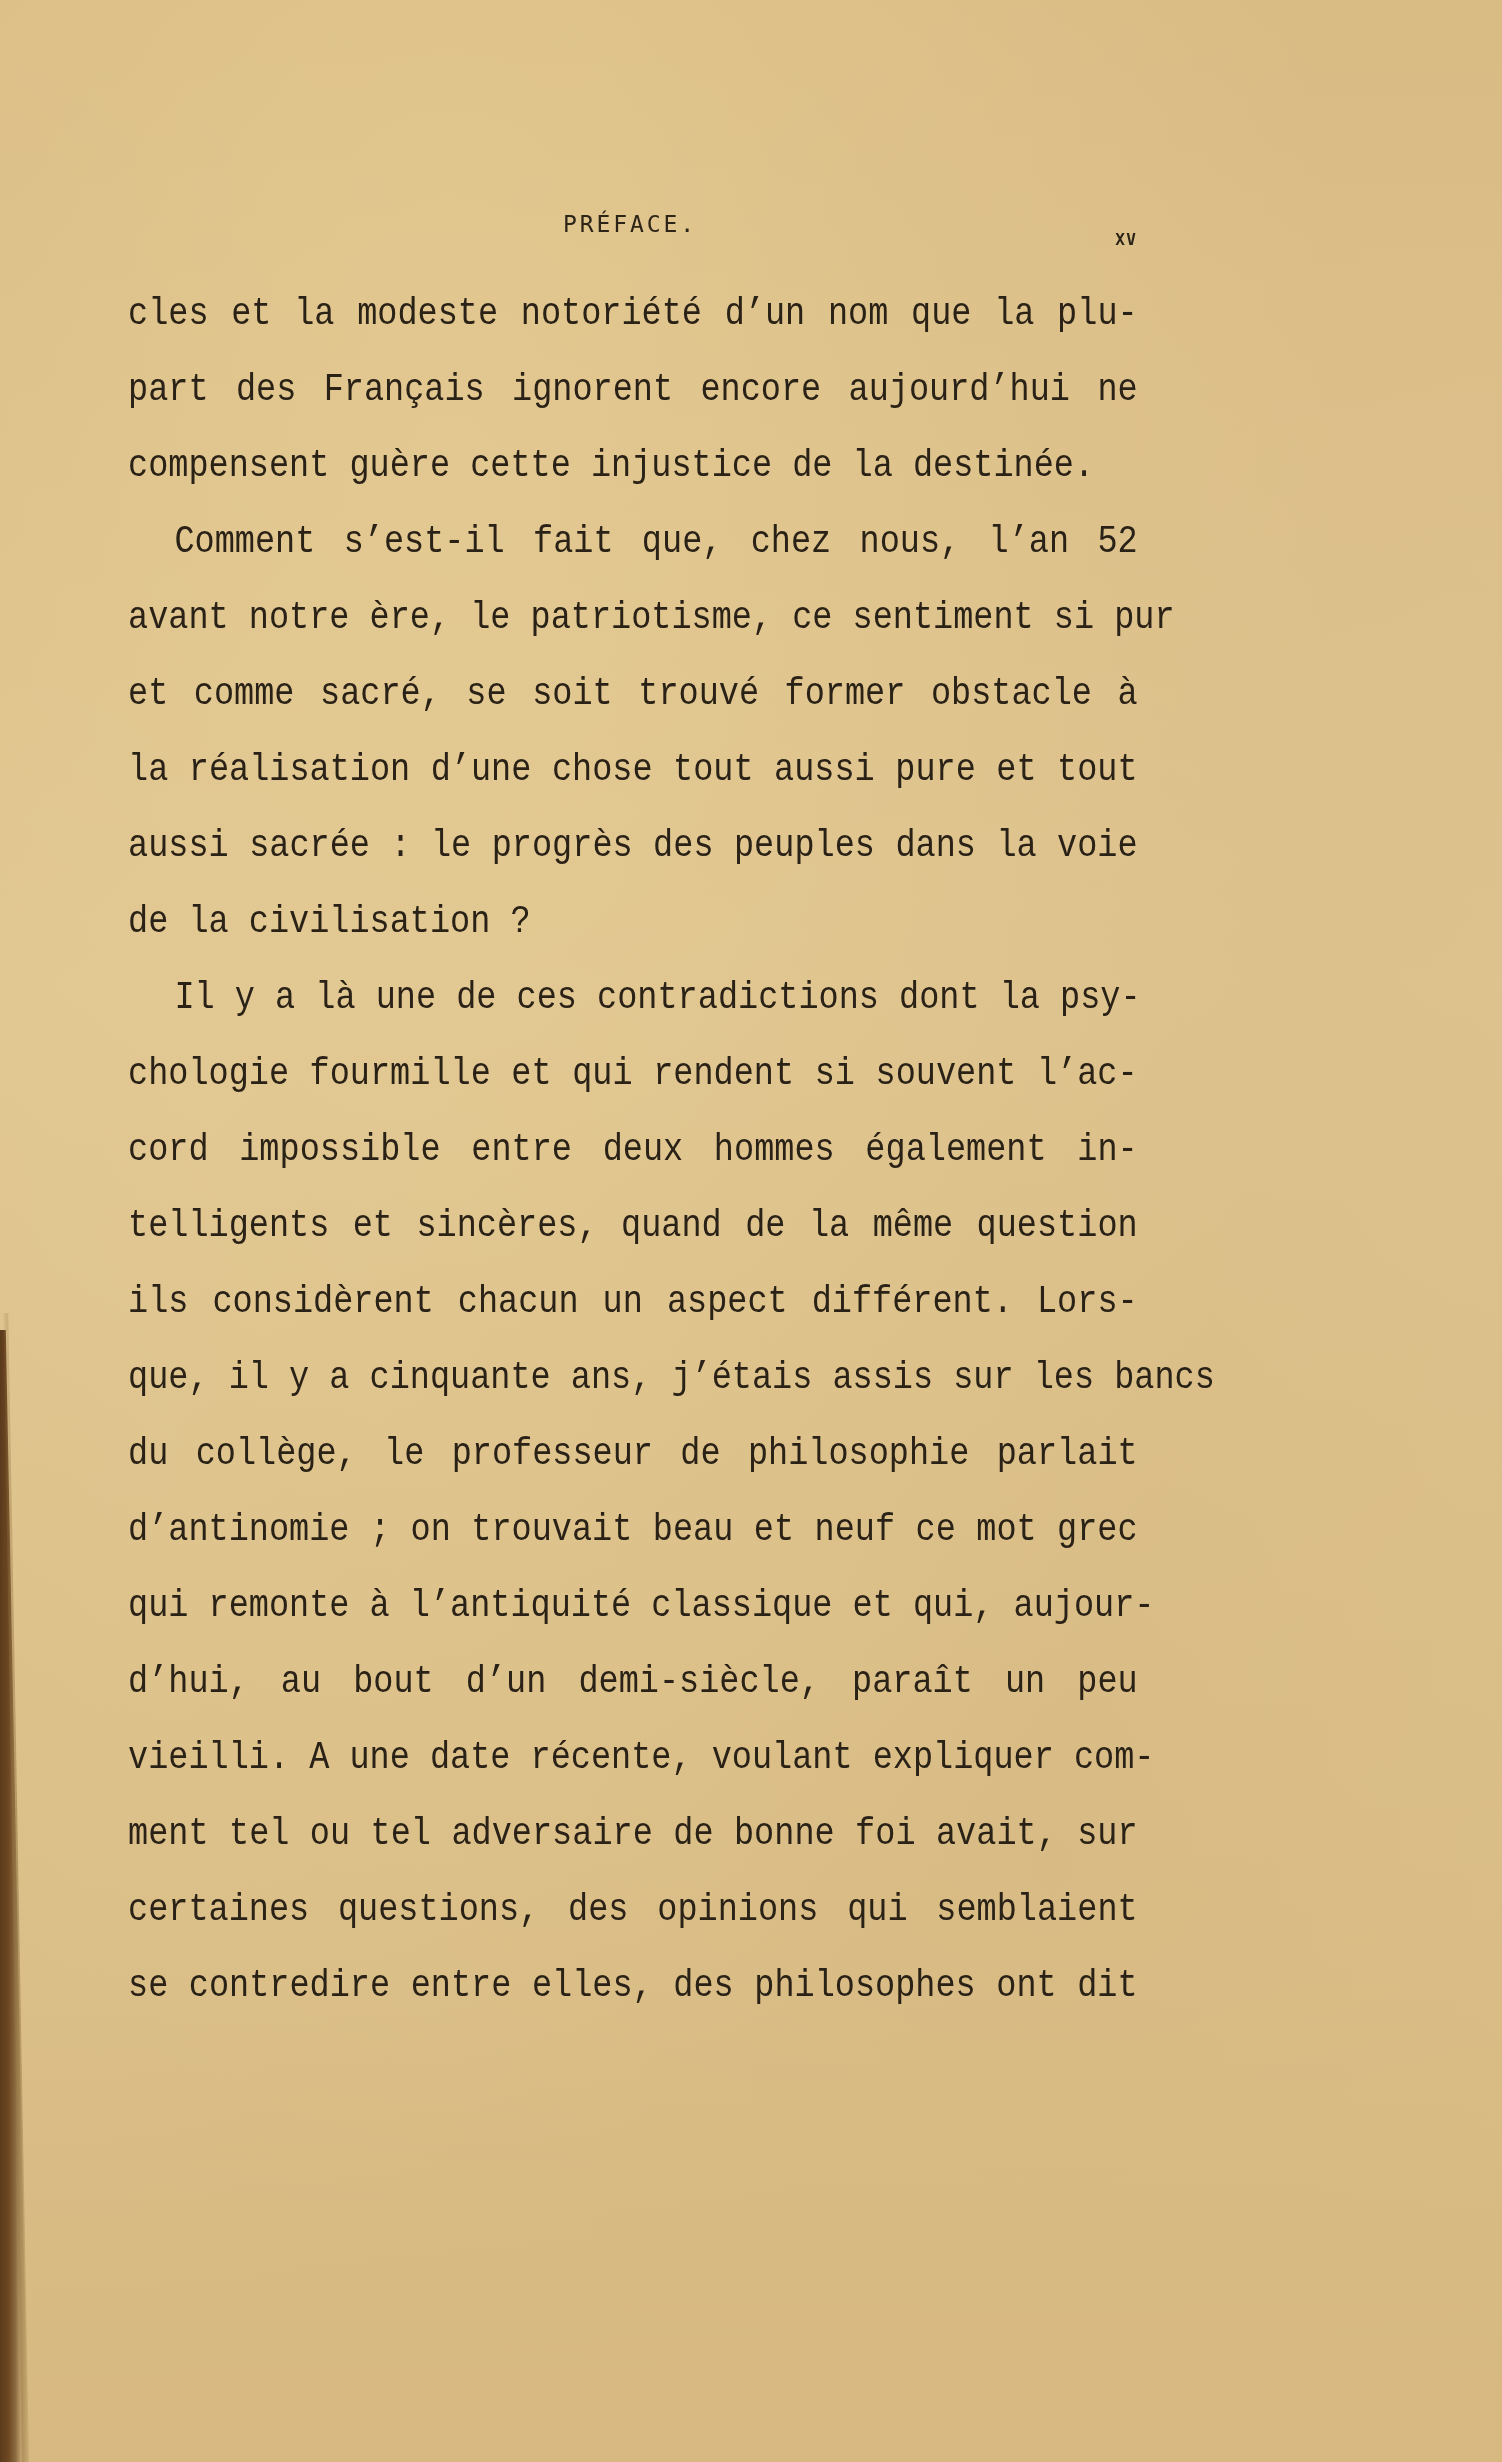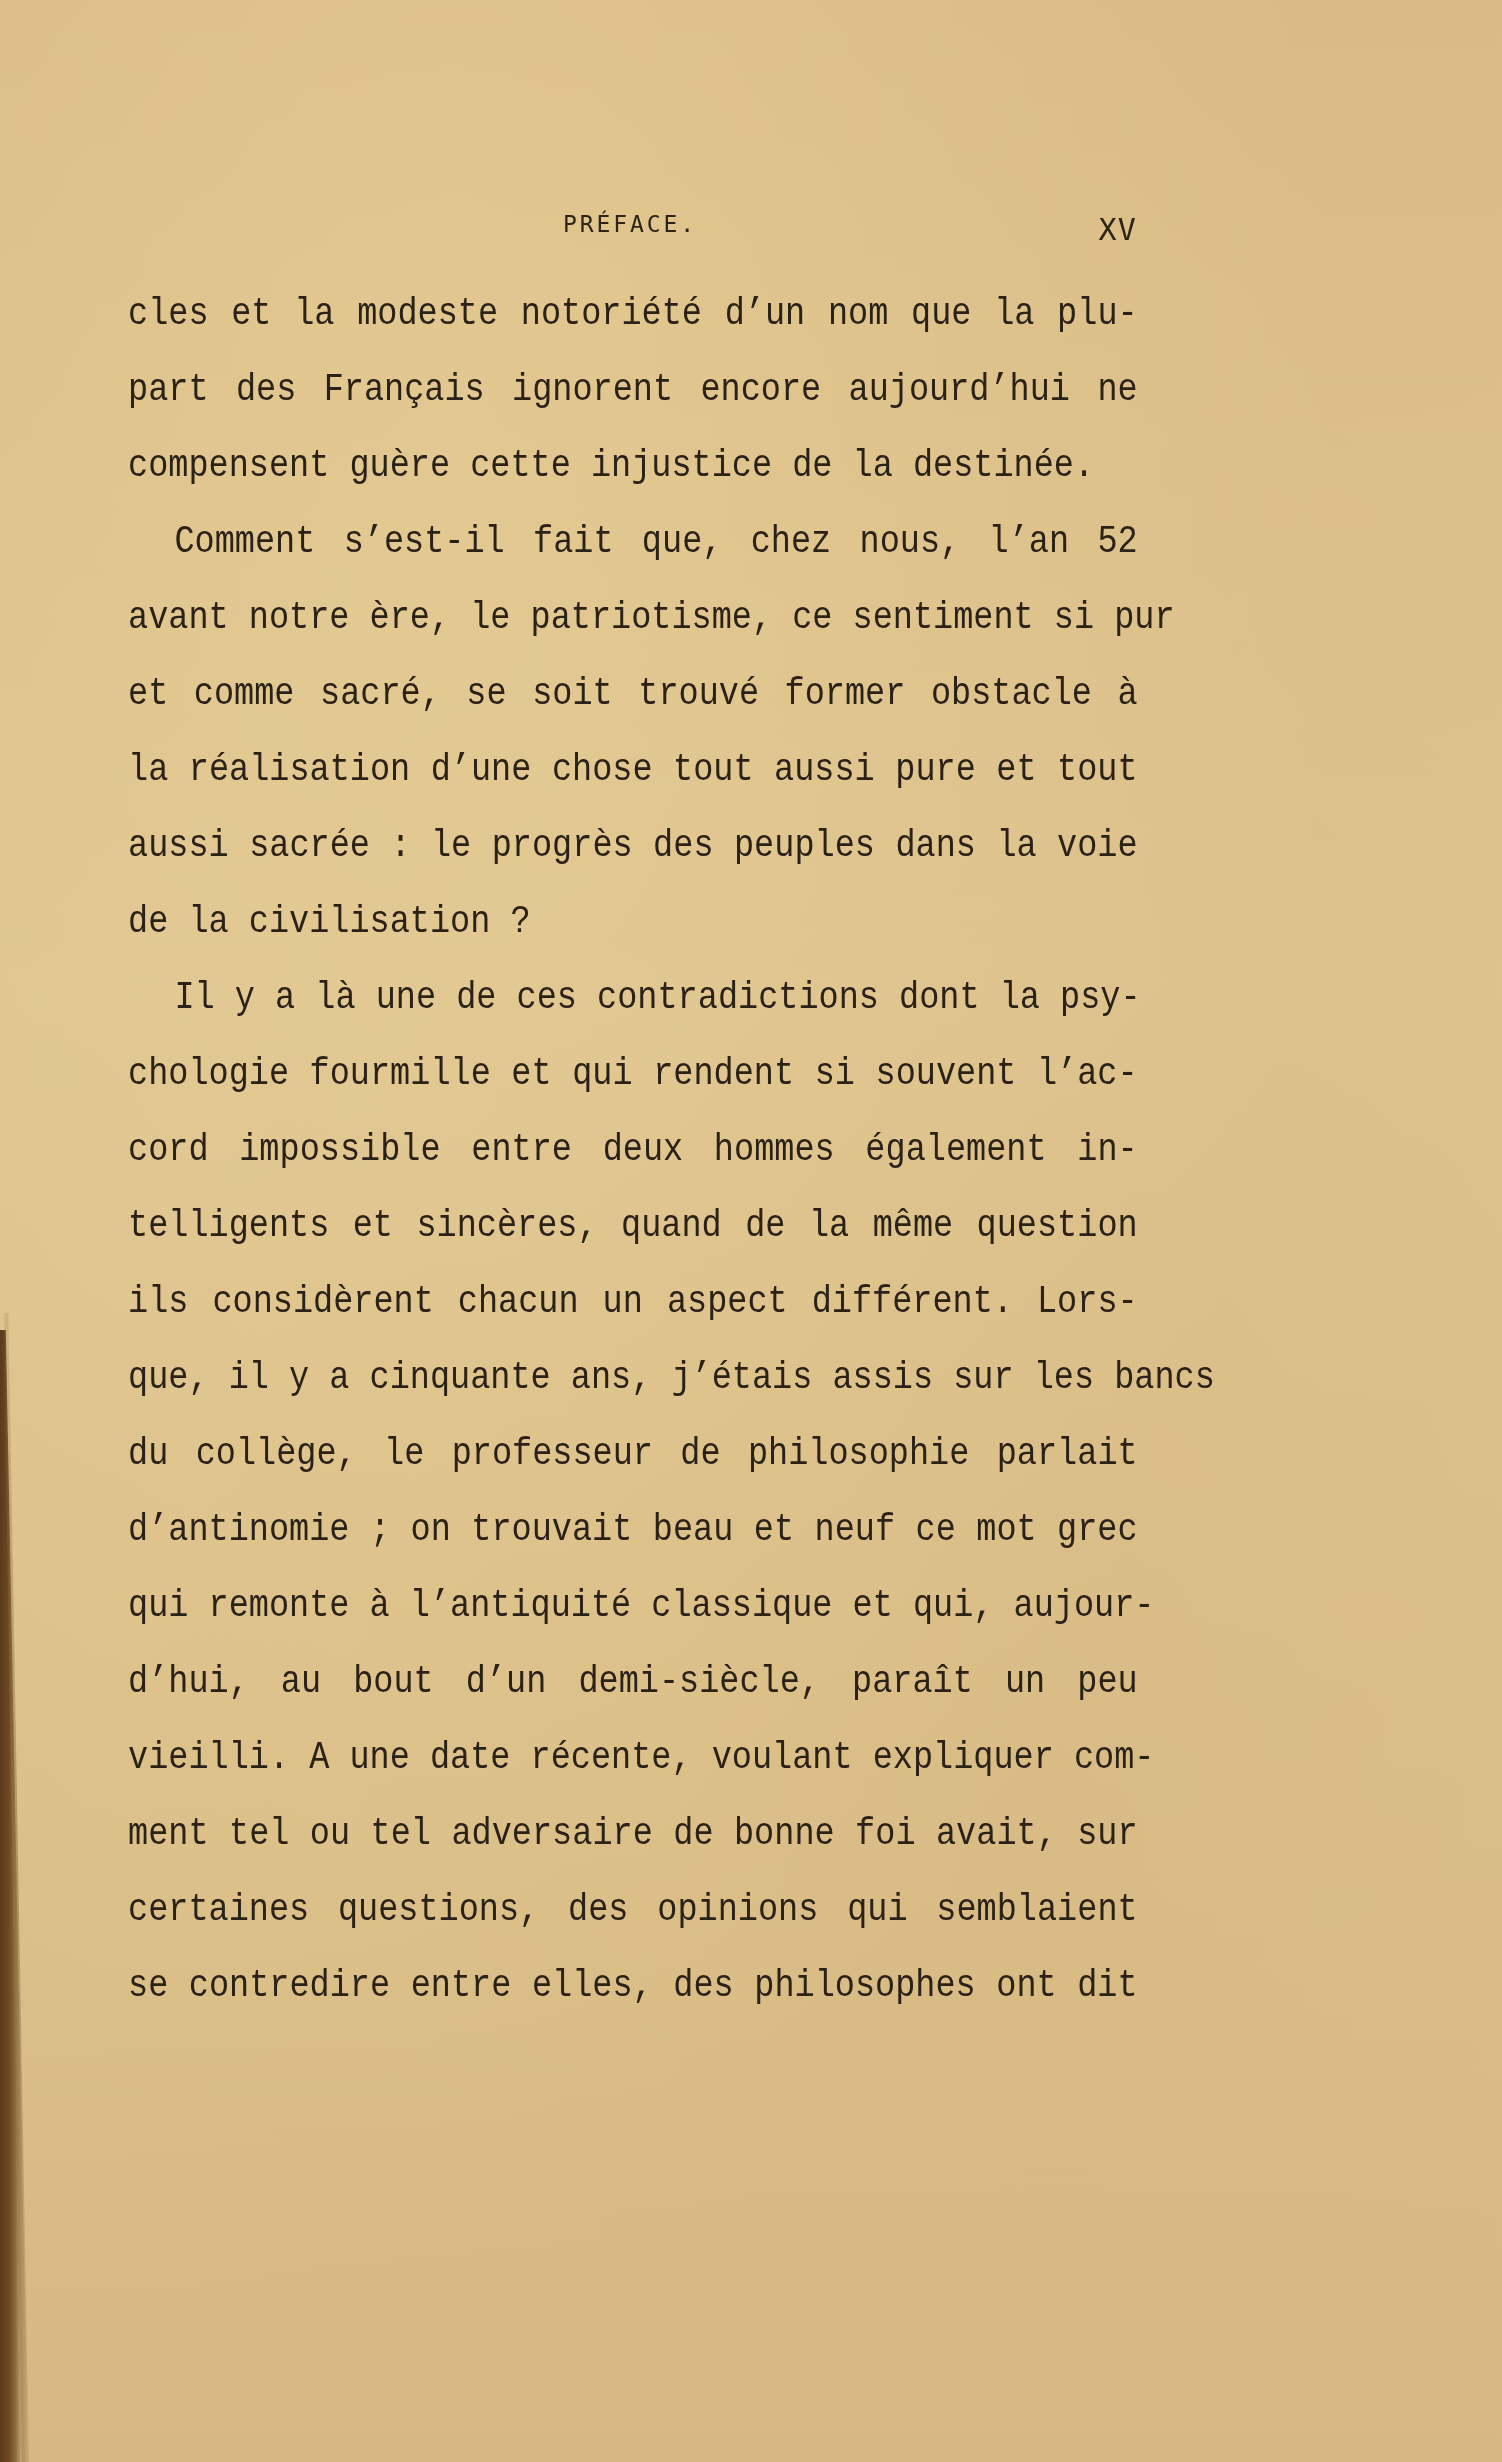--- a/index.html
+++ b/index.html
@@ -49,25 +49,26 @@
       left: 435px;
       top: 0;
       font-family: "DejaVu Sans Mono", "Liberation Mono", monospace;
       font-size: 23px;
       letter-spacing: 2.9px;
       color: #2d2418;
     }
     .page-number {
       position: absolute;
       right: 0;
-      top: 1px;
+      top: 19px;
       font-family: "DejaVu Sans Mono", "Liberation Mono", monospace;
-      font-size: 30px;
+      font-size: 16px;
       letter-spacing: 1.2px;
       color: #2d2418;
+      font-weight: bold;
     }
     .text-block {
       position: absolute;
       left: 128px;
       top: 285px;
       width: 1009px;
       font-family: Liberation Mono, monospace;
     }
     .line {
       display: block;

